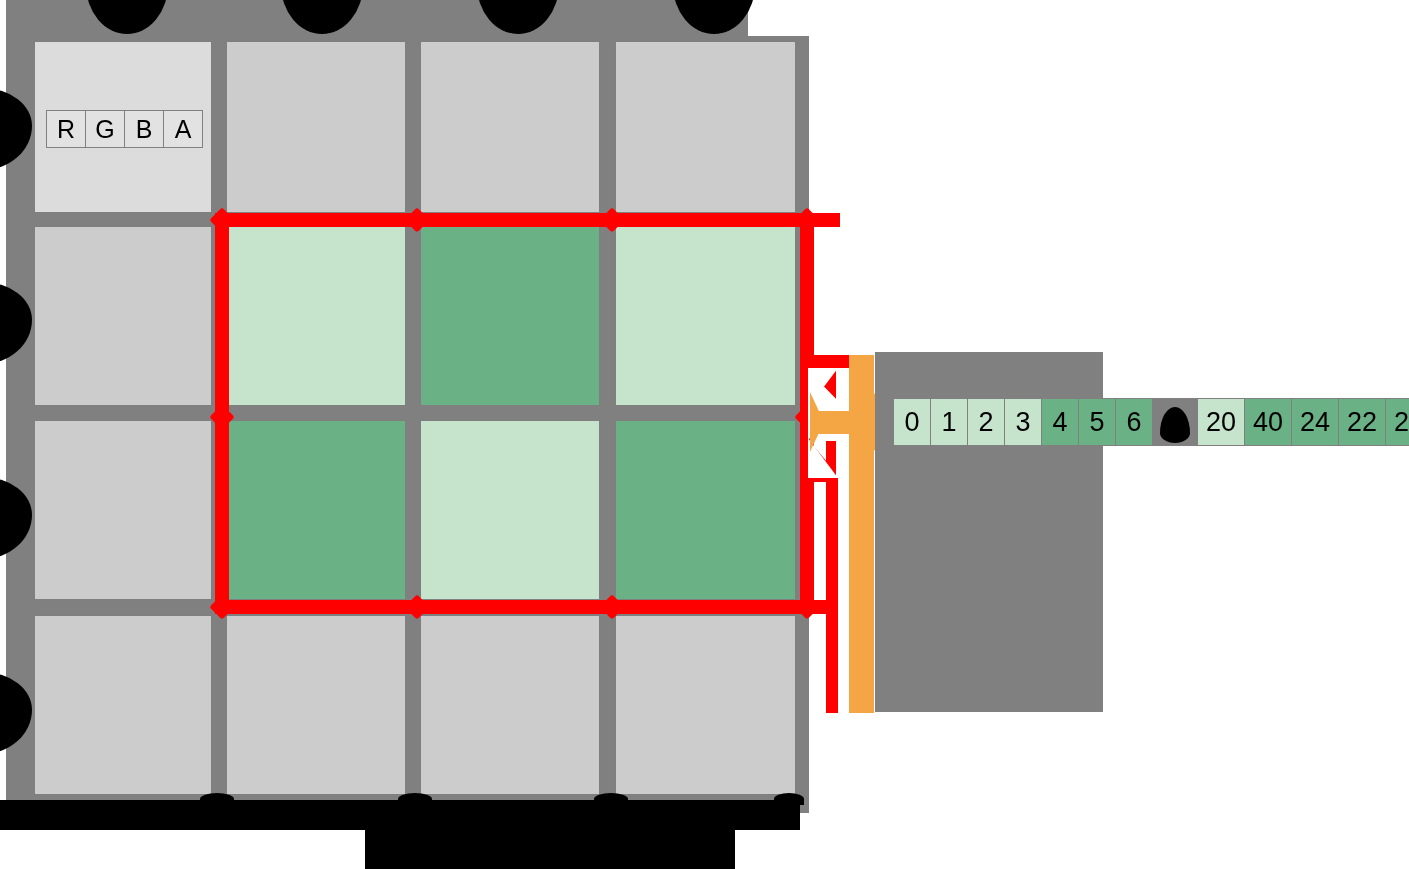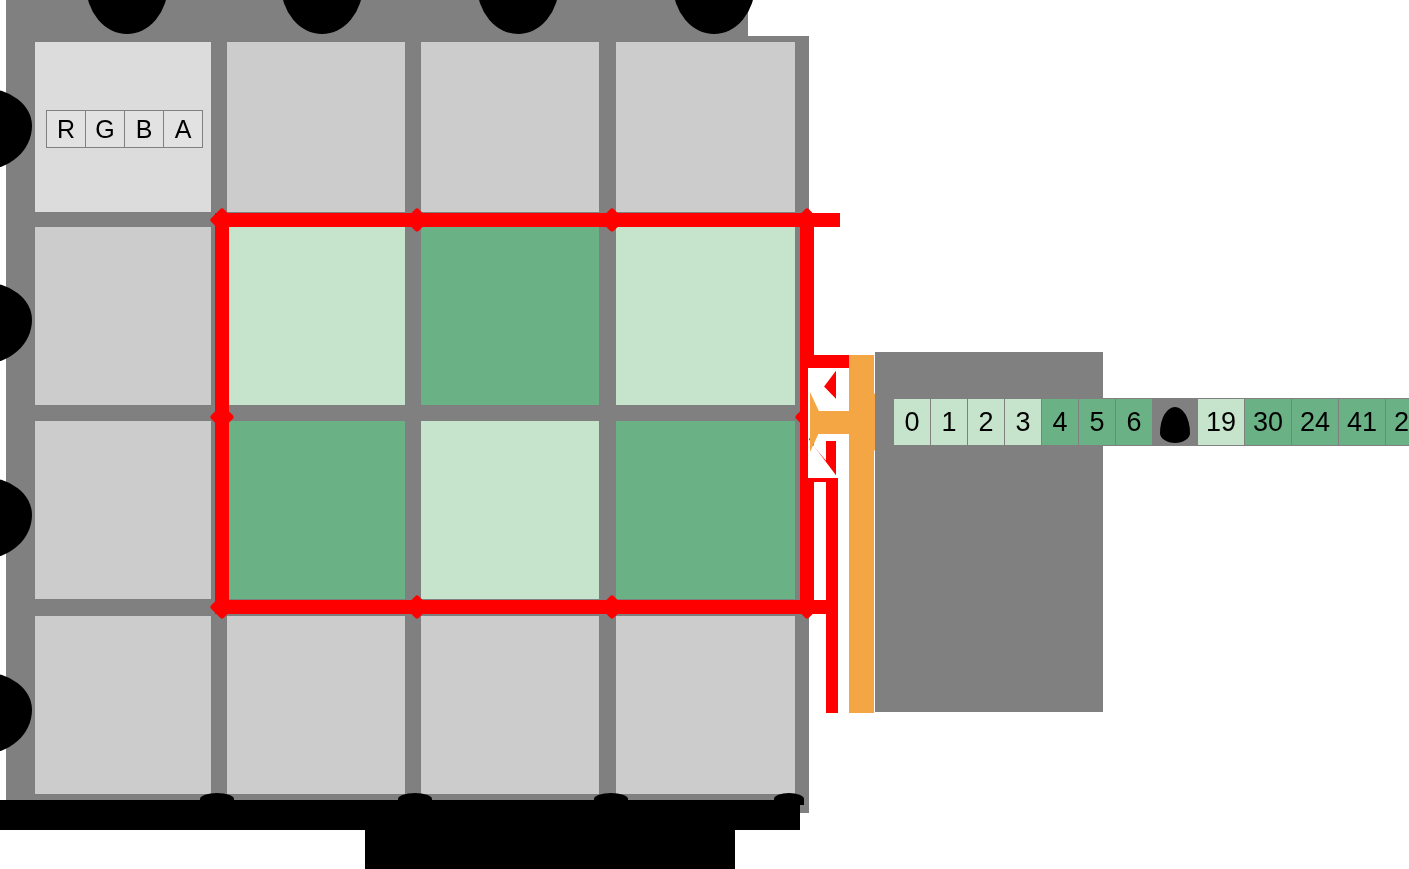--- a/index.html
+++ b/index.html
@@ -284,20 +284,20 @@
     <div class="scell light">0</div>
     <div class="scell light">1</div>
     <div class="scell light">2</div>
     <div class="scell light">3</div>
     <div class="scell">4</div>
     <div class="scell">5</div>
     <div class="scell">6</div>
     <div class="scell gap">
       <div class="gap-blob"></div>
     </div>
-    <div class="scell light wide">19</div>
-    <div class="scell wide">30</div>
+    <div class="scell light wide">20</div>
+    <div class="scell wide">40</div>
     <div class="scell wide">24</div>
-    <div class="scell wide">41</div>
+    <div class="scell wide">22</div>
     <div class="scell wide">23</div>
   </div>
 
 </div>
 
 </body></html>

